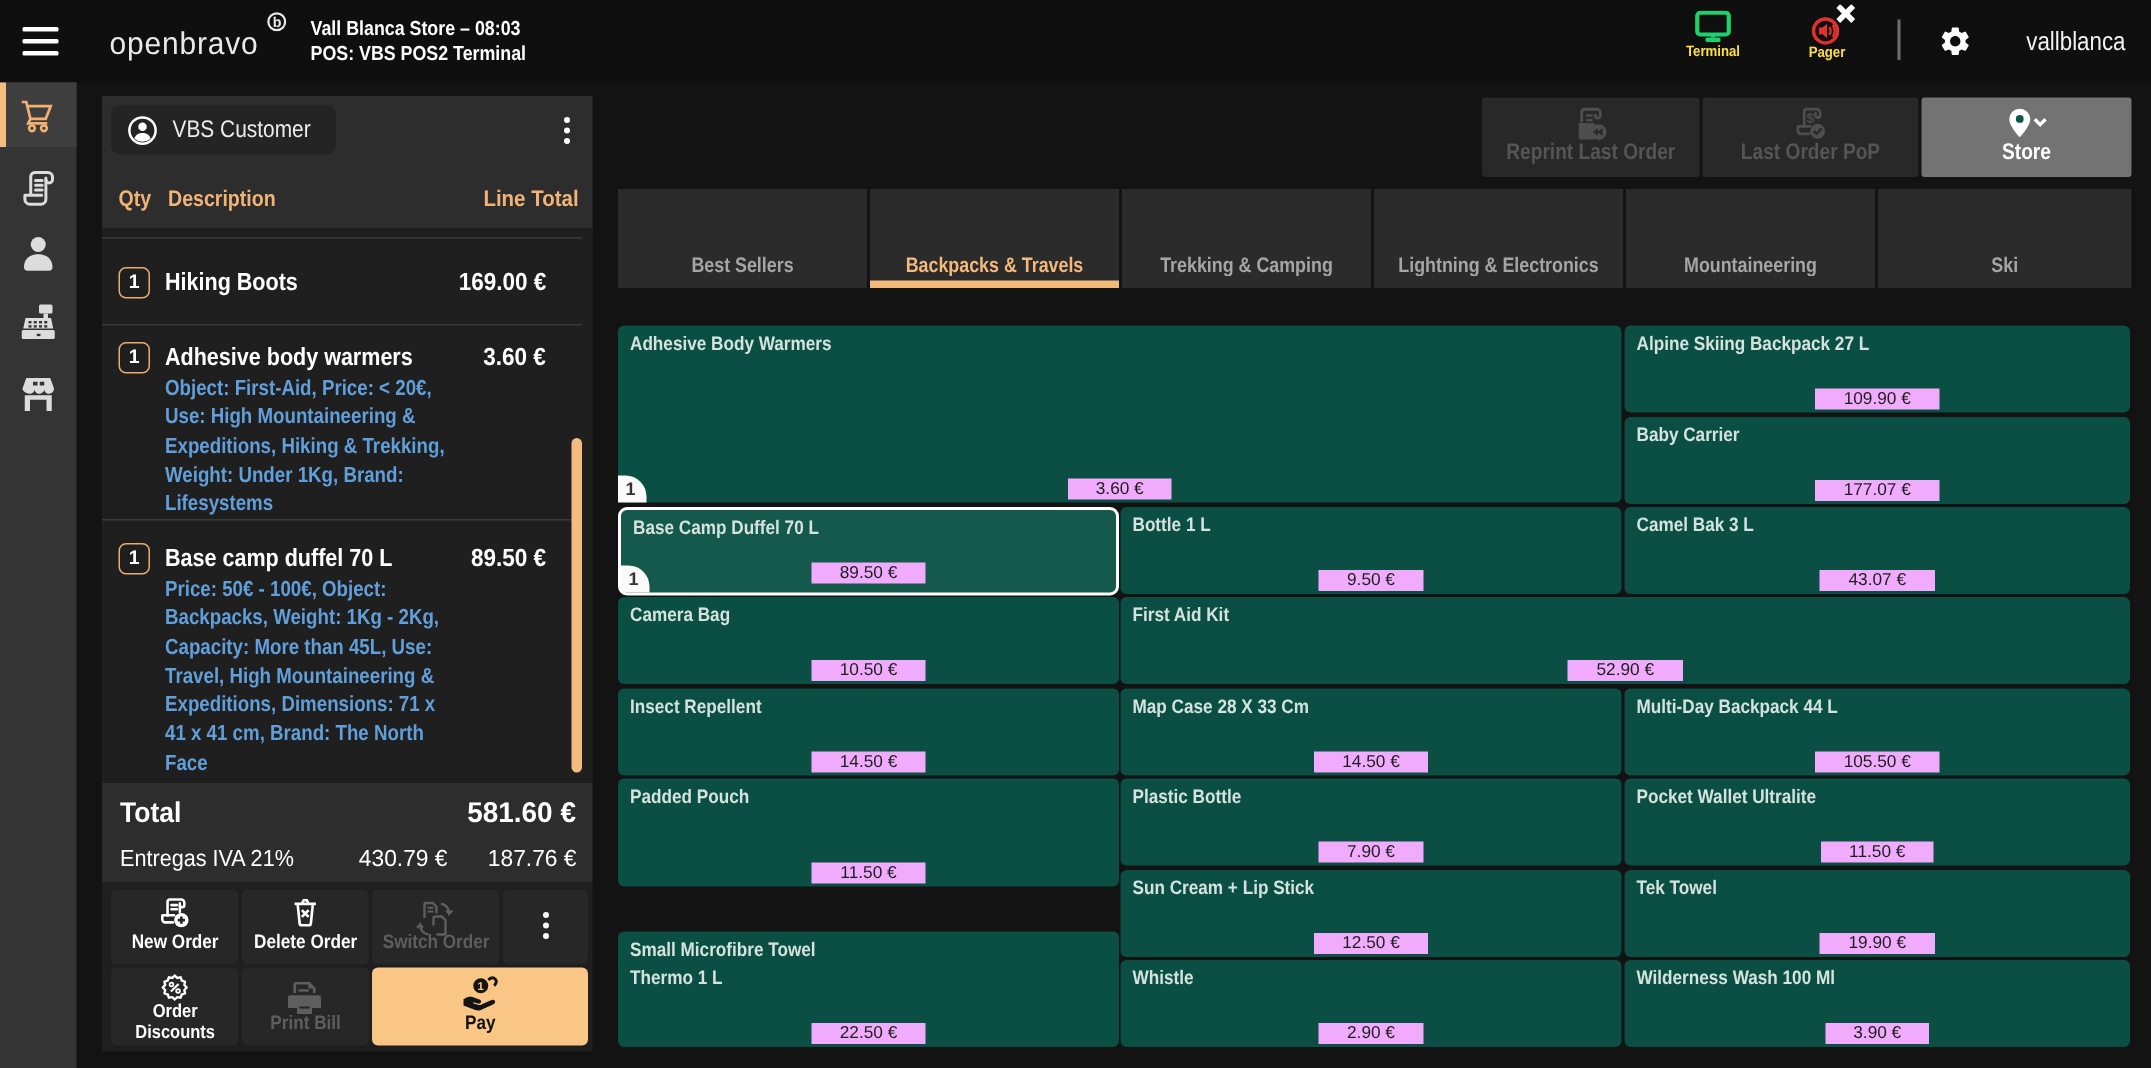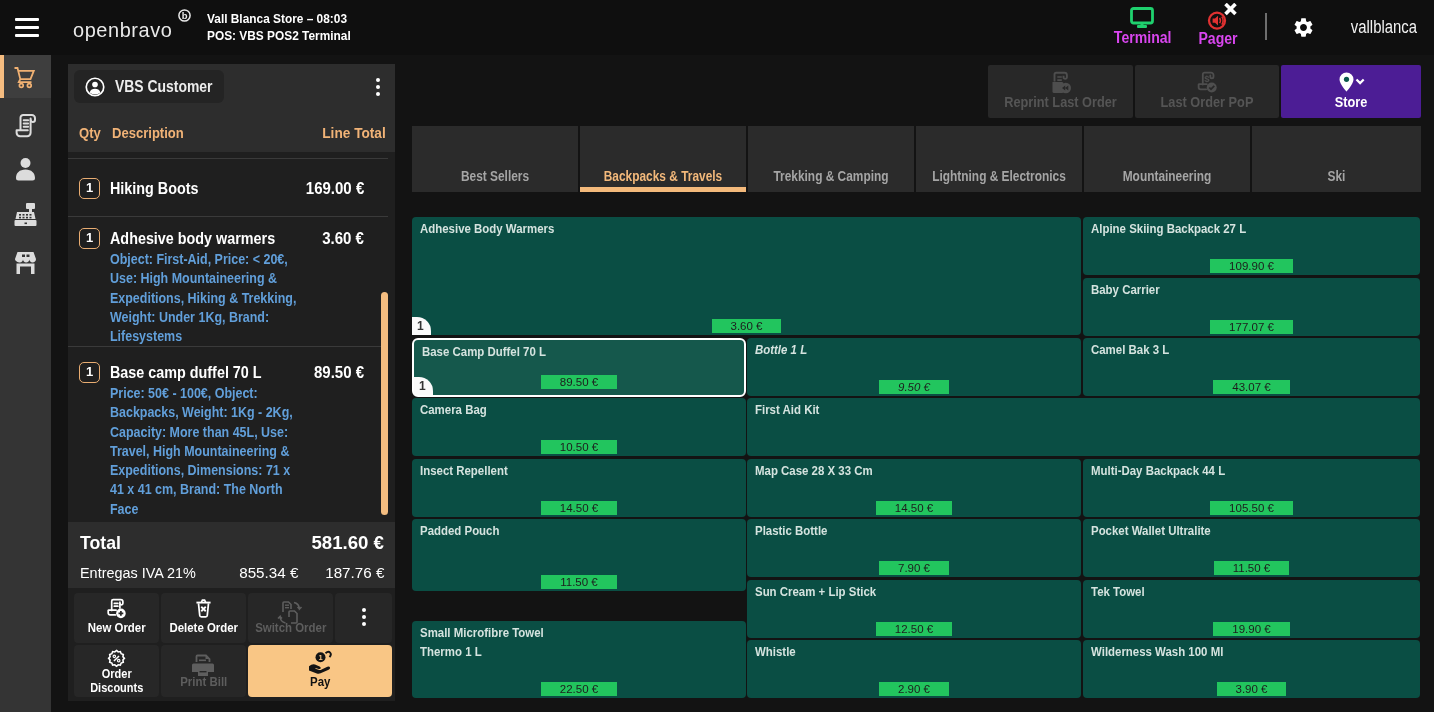--- a/index.html
+++ b/index.html
@@ -9,33 +9,33 @@
 .sx { display:inline-block; transform:scaleX(0.87); transform-origin:0 0; white-space:nowrap; }
 .sxr { display:inline-block; transform:scaleX(0.91); transform-origin:100% 0; white-space:nowrap; }
 #page { position:relative; width:1434px; height:712px; background:#131313; }
 
 
 #topbar { left:0; top:0; width:1434px; height:55px; background:#0f0f0f; }
 #burger { left:15px; top:18px; width:24px; height:19px; }
 #burger div { height:3px; background:#fff; border-radius:1px; margin-bottom:5px; }
 #oblogo { left:73px; top:18px; color:#e9e9e9; font-size:21px; letter-spacing:0.6px; font-weight:normal; transform:scaleX(0.95); transform-origin:0 0;}
 #storetxt { left:207px; top:10px; color:#fff; font-size:13.5px; font-weight:bold; line-height:17px; white-space:nowrap; transform:scaleX(0.88); transform-origin:0 0; }
-.topicon { text-align:center; color:#d946ef; font-size:16px; font-weight:bold; }
+.topicon { text-align:center; color:#fde047; font-size:10px; font-weight:bold; }
 .topicon div { transform:scaleX(0.88); }
 #sep { left:1265px; top:13px; width:2px; height:27px; background:#6e6e6e; }
 #username { left:1317px; top:0; width:100px; height:55px; line-height:55px; text-align:right; color:#f2f2f2; font-size:17.5px; font-weight:500; transform:scaleX(0.85); transform-origin:100% 50%; }
 
 
 #sidebar { left:0; top:55px; width:51px; height:657px; background:#343434; }
 #sideactive { left:0; top:0; width:51px; height:43px; background:#3e3e3e; border-left:4px solid #f5bc80; }
 
 
 #panel { left:68px; top:64px; width:327px; height:637px; background:#1f1f1f; }
 #panelhead { left:0; top:0; width:327px; height:88px; background:#2d2d2d; }
-#custbtn { left:6px; top:6px; width:150px; height:33px; background:#242424; border-radius:6px; color:#ececec; font-size:16px; font-weight:bold; line-height:33px; white-space:nowrap; }
+#custbtn { left:6px; top:6px; width:150px; height:33px; background:#242424; border-radius:6px; color:#ececec; font-size:16px; font-weight:normal; line-height:33px; white-space:nowrap; }
 #custbtn .lbl { position:absolute; top:0; }
 .dots3 { width:4px; }
 .dots3 div { width:4px; height:4px; background:#fff; border-radius:50%; margin-bottom:3px; }
 #qtyhdr { left:0; top:55px; width:327px; height:33px; color:#f1b377; font-weight:bold; font-size:15px; }
 #lines { left:0; top:88px; width:327px; height:370px; background:#1f1f1f; overflow:hidden; }
 .sepline { position:absolute; left:0; width:320px; height:1px; background:#3a3a3a; }
 .qbadge { position:absolute; width:21px; height:21px; border:1.5px solid #e9ad72; border-radius:5px; color:#fff; font-size:13px; font-weight:bold; text-align:center; line-height:18px; }
 .lname { position:absolute; left:42px; color:#fff; font-size:16.5px; font-weight:bold; transform:scaleX(0.87); transform-origin:0 0; white-space:nowrap; }
 .lprice { position:absolute; right:31px; color:#fff; font-size:16.5px; font-weight:bold; transform:scaleX(0.91); transform-origin:100% 0; white-space:nowrap; }
 .battr { position:absolute; left:42px; color:#619fda; font-size:14.5px; font-weight:bold; line-height:19.3px; transform:scaleX(0.86); transform-origin:0 0; white-space:nowrap; }
@@ -45,31 +45,31 @@
 .pbtn { position:absolute; background:#272727; border-radius:4px; color:#fff; font-size:13px; font-weight:bold; text-align:center; }
 .pbtn.disabled { color:#5e5e5e; }
 .pbtn .ic { position:absolute; left:0; right:0; top:7px; height:22px; }
 .pbtn .tx { position:absolute; left:0; right:0; bottom:8px; transform:scaleX(0.88); }
 #paybtn { background:#f9c685; color:#111; }
 
 
 .topbtn { position:absolute; top:65px; height:53px; background:#282828; border-radius:2px; text-align:center; color:#555; font-size:15px; font-weight:bold; }
 .topbtn .ic { position:absolute; left:0; right:0; top:6px; height:24px; }
 .topbtn .tx { position:absolute; left:0; right:0; bottom:8px; transform:scaleX(0.85); }
-#storebtn { background:#4c1d95; color:#fff; }
+#storebtn { background:#737373; color:#fff; }
 .tab { position:absolute; top:126px; height:66px; width:166px; background:#2b2b2b; color:#a5a5a5; font-size:14px; font-weight:bold; text-align:center; }
 .tab .tx { position:absolute; left:0; right:0; bottom:8.5px; transform:scaleX(0.85); }
 .tab.active { color:#f3b97b; }
 .tab.active .ul { position:absolute; left:0; right:0; bottom:0; height:5px; background:#f3b97b; }
 
 
 .cell { position:absolute; background:#0a4e44; border-radius:4px; }
 .cell .nm { position:absolute; left:8px; top:3.5px; color:#d5e3df; font-size:13px; font-weight:bold; transform:scaleX(0.88); transform-origin:0 0; white-space:nowrap; }
 .cell .pr { position:absolute; left:0; right:0; bottom:1px; text-align:center; }
-.cell .pr span { background:#22c55e; color:#1d1d1d; font-size:11.5px; padding:1px 19px; }
+.cell .pr span { background:#f0abfc; color:#1d1d1d; font-size:11.5px; padding:1px 19px; }
 .cell .q1 { position:absolute; left:0; bottom:0; width:19px; height:18px; background:#fafafa; border-radius:0 14px 0 0; color:#333; font-size:12px; font-weight:bold; text-align:left; }
 .cell .q1 span { position:absolute; left:5px; top:2px; }
 .cell.sel { background:#15584c; border:2px solid #fff; border-radius:6px; }
 .cell.sel .pr { bottom:5px; }
 </style>
 </head>
 <body>
 <div id="page">
 
   <div class="abs" id="topbar"></div>
@@ -197,21 +197,21 @@
       <div class="qbadge" style="left:11px; top:210px;">1</div>
       <div class="lname" style="top:211px;">Base camp duffel 70 L</div>
       <div class="lprice" style="top:211px;">89.50 €</div>
       <div class="battr" style="top:232px;">Price: 50€ - 100€, Object:<br>Backpacks, Weight: 1Kg - 2Kg,<br>Capacity: More than 45L, Use:<br>Travel, High Mountaineering &amp;<br>Expeditions, Dimensions: 71 x<br>41 x 41 cm, Brand: The North<br>Face</div>
     </div>
     <div class="abs" id="scrollthumb"></div>
     <div class="abs" id="totals">
       <span class="abs sx" style="left:12px; top:10px; font-size:19px; font-weight:bold; color:#fff; transform:scaleX(0.93);">Total</span>
       <span class="abs sxr" style="right:11px; top:10px; font-size:19px; font-weight:bold; color:#fff; transform:scaleX(0.98);">581.60 €</span>
       <span class="abs sx" style="left:12px; top:42px; font-size:15.5px; color:#fff; transform:scaleX(0.93);">Entregas IVA 21%</span>
-      <span class="abs sxr" style="right:97px; top:42px; font-size:15.5px; color:#fff; transform:scaleX(0.98);">855.34 €</span>
+      <span class="abs sxr" style="right:97px; top:42px; font-size:15.5px; color:#fff; transform:scaleX(0.98);">430.79 €</span>
       <span class="abs sxr" style="right:11px; top:42px; font-size:15.5px; color:#fff; transform:scaleX(0.98);">187.76 €</span>
     </div>
     <div class="abs" id="btnarea">
       <div class="pbtn" style="left:5.5px; top:5px; width:85.5px; height:50px;">
         <div class="ic" style="top:5px; height:21px;"><svg width="21" height="21" viewBox="0 0 20 21">
           <g fill="none" stroke="#fff" stroke-width="1.7" stroke-linejoin="round" stroke-linecap="round">
             <path d="M5.2 12.5 V3.2 a1.6 1.6 0 0 1 1.6 -1.6 h7.4 a2.2 2.2 0 0 1 2.2 2.2 v1.5 a1.5 1.5 0 0 1 -3 0 V4.2"></path>
             <path d="M13.4 5.8 V10"></path>
             <path d="M2 12.2 h7.6 M1.7 12.4 v2.6 a1.9 1.9 0 0 0 1.9 1.9 h5.2"></path>
             <path d="M7.8 5.4 h3.6 M7.8 8.2 h3.6"></path>
@@ -350,34 +350,35 @@
     <div class="nm">Baby Carrier</div>
       <div class="pr"><span>177.07 €</span></div>
   </div>
   <div class="cell sel" style="left:412px; top:338px; width:334px; height:59px;">
     <div class="nm">Base Camp Duffel 70 L</div>
     <div class="pr"><span>89.50 €</span></div>
     <div class="q1">
         <span>1</span>
       </div>
   </div>
-  <div class="cell" style="left:747px; top:338px; width:334px; height:57.5px;font-style:italic;">
+  <div class="cell" style="left:747px; top:338px; width:334px; height:57.5px;">
     <div class="nm">Bottle 1 L</div>
       <div class="pr"><span>9.50 €</span></div>
   </div>
   <div class="cell" style="left:1083px; top:338px; width:337px; height:57.5px;">
     <div class="nm">Camel Bak 3 L</div>
       <div class="pr"><span>43.07 €</span></div>
   </div>
   <div class="cell" style="left:412px; top:398px; width:334px; height:57.5px;">
     <div class="nm">Camera Bag</div>
       <div class="pr"><span>10.50 €</span></div>
   </div>
   <div class="cell" style="left:747px; top:398px; width:673px; height:57.5px;">
     <div class="nm">First Aid Kit</div>
+      <div class="pr"><span>52.90 €</span></div>
   </div>
   <div class="cell" style="left:412px; top:459px; width:334px; height:57.5px;">
     <div class="nm">Insect Repellent</div>
       <div class="pr"><span>14.50 €</span></div>
   </div>
   <div class="cell" style="left:747px; top:459px; width:334px; height:57.5px;">
     <div class="nm">Map Case 28 X 33 Cm</div>
       <div class="pr"><span>14.50 €</span></div>
   </div>
   <div class="cell" style="left:1083px; top:459px; width:337px; height:57.5px;">

